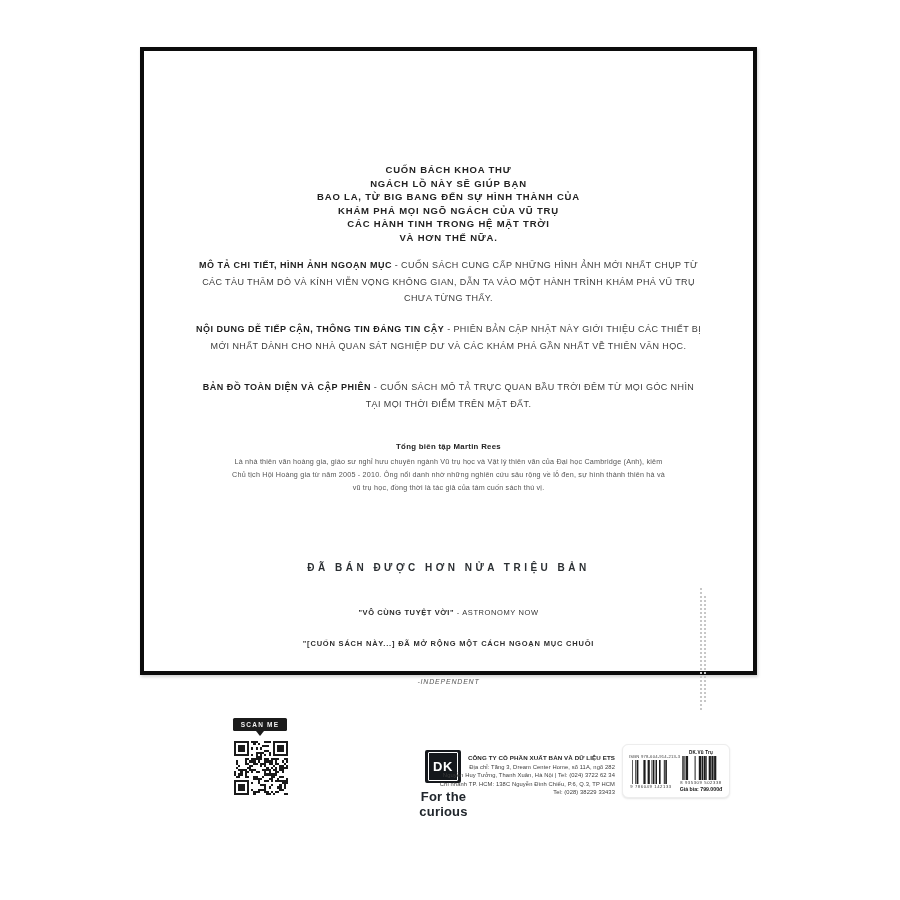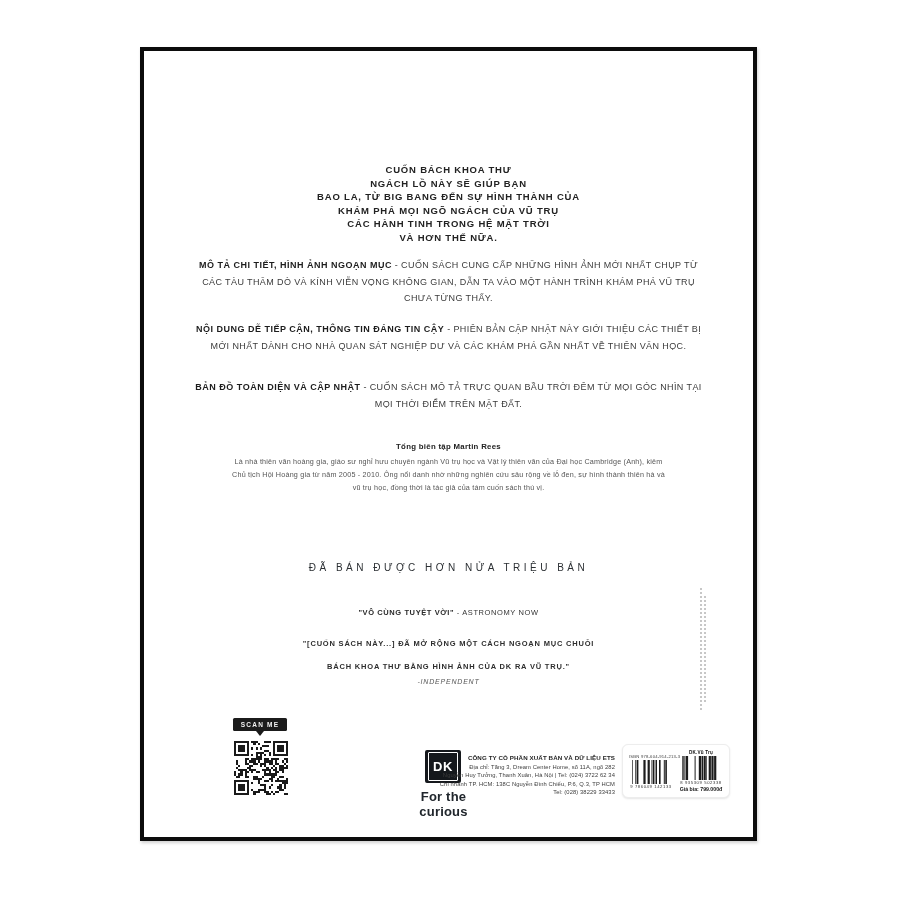--- a/index.html
+++ b/index.html
@@ -2,34 +2,34 @@
 <html><head>
 <meta charset="utf-8">
 <style>
   html,body{margin:0;padding:0;}
   body{
     width:900px;height:900px;background:#ffffff;position:relative;
     font-family:"Liberation Sans","DejaVu Sans",sans-serif;
     -webkit-font-smoothing:antialiased;
   }
   .cover{
-    position:absolute;left:140px;top:47px;width:617px;height:794px;
+    position:absolute;left:140px;top:47px;width:617px;height:628px;
     background:#fff;border:4px solid #0c0c0c;box-sizing:border-box;
     box-shadow:1px 2px 3px rgba(0,0,0,0.18);
   }
   .abs{position:absolute;}
   .center{left:0;right:0;text-align:center;}
   .intro{top:112px;font-weight:bold;font-size:9.5px;line-height:13.5px;
     letter-spacing:0.8px;color:#222;}
   .para{font-size:9px;line-height:16.5px;color:#3a3a3a;letter-spacing:0.4px;
     padding:0 50px;}
   .para b{color:#1d1d1d;letter-spacing:0.5px;}
   .editor-title{top:391px;font-weight:bold;font-size:7.8px;color:#222;letter-spacing:0.3px;}
   .editor-bio{top:404px;font-size:7.2px;line-height:13px;color:#555;padding:0 88px;letter-spacing:0.2px;}
-  .sold{top:511px;font-weight:normal;font-size:10px;letter-spacing:3.5px;color:#2b2f33;}
+  .sold{top:511px;font-weight:bold;font-size:10px;letter-spacing:3.5px;color:#2b2f33;}
   .quote1{top:557px;font-size:7.5px;color:#333;letter-spacing:0.6px;}
   .quote1 b{color:#2a2a2a;}
   .quote2{top:581px;font-size:7.5px;line-height:23px;font-weight:bold;color:#2e2e2e;letter-spacing:0.8px;}
   .indep{top:627px;font-size:7px;font-style:italic;color:#555;letter-spacing:0.8px;}
   .scanme{left:89px;top:667px;width:54px;height:13px;background:#1b1b1b;color:#f2f2f2;
     font-size:6.5px;font-weight:bold;letter-spacing:1.2px;text-align:center;line-height:13px;
     border-radius:1.5px;}
   .scanme-tri{left:112px;top:680px;width:0;height:0;border-left:4px solid transparent;
     border-right:4px solid transparent;border-top:5px solid #1b1b1b;}
   .qr{left:90px;top:690px;width:54px;height:54px;}
@@ -72,35 +72,34 @@
     <div>VÀ HƠN THẾ NỮA.</div>
   </div>
 
   <div class="abs center para" style="top:206px;">
     <b>MÔ TẢ CHI TIẾT, HÌNH ẢNH NGOẠN MỤC</b><span> - CUỐN SÁCH CUNG CẤP NHỮNG HÌNH ẢNH MỚI NHẤT CHỤP TỪ CÁC TÀU THĂM DÒ VÀ KÍNH VIỄN VỌNG KHÔNG GIAN, DẪN TA VÀO MỘT HÀNH TRÌNH KHÁM PHÁ VŨ TRỤ CHƯA TỪNG THẤY.</span>
   </div>
   <div class="abs center para" style="top:270px;">
     <b>NỘI DUNG DỄ TIẾP CẬN, THÔNG TIN ĐÁNG TIN CẬY</b><span> - PHIÊN BẢN CẬP NHẬT NÀY GIỚI THIỆU CÁC THIẾT BỊ MỚI NHẤT DÀNH CHO NHÀ QUAN SÁT NGHIỆP DƯ VÀ CÁC KHÁM PHÁ GẦN NHẤT VỀ THIÊN VĂN HỌC.</span>
   </div>
   <div class="abs center para" style="top:328px;">
-    <b>BẢN ĐỒ TOÀN DIỆN VÀ CẬP NHẬT</b><span> - CUỐN SÁCH MÔ TẢ TRỰC QUAN BẦU TRỜI ĐÊM TỪ MỌI GÓC NHÌN TẠI MỌI THỜI ĐIỂM TRÊN MẶT ĐẤT.</span>
+    <b>BẢN ĐỒ TOÀN DIỆN VÀ CẬP PHIÊN</b><span> - CUỐN SÁCH MÔ TẢ TRỰC QUAN BẦU TRỜI ĐÊM TỪ MỌI GÓC NHÌN TẠI MỌI THỜI ĐIỂM TRÊN MẶT ĐẤT.</span>
   </div>
 
   <div class="abs center editor-title">Tổng biên tập Martin Rees</div>
   <div class="abs center editor-bio">Là nhà thiên văn hoàng gia, giáo sư nghỉ hưu chuyên ngành Vũ trụ học và Vật lý thiên văn của Đại học Cambridge (Anh), kiêm Chủ tịch Hội Hoàng gia từ năm 2005 - 2010. Ông nổi danh nhờ những nghiên cứu sâu rộng về lỗ đen, sự hình thành thiên hà và vũ trụ học, đồng thời là tác giả của tám cuốn sách thú vị.</div>
 
   <div class="abs center sold">ĐÃ BÁN ĐƯỢC HƠN NỬA TRIỆU BẢN</div>
 
   <div class="abs center quote1">
     <b>"VÔ CÙNG TUYỆT VỜI"</b>
     <span>- ASTRONOMY NOW</span>
   </div>
   <div class="abs center quote2">
     <div>"[CUỐN SÁCH NÀY...] ĐÃ MỞ RỘNG MỘT CÁCH NGOẠN MỤC CHUỖI</div>
-    <div>BÁCH KHOA THƯ BẰNG HÌNH ẢNH CỦA DK RA VŨ TRỤ."</div>
   </div>
   <div class="abs center indep">-INDEPENDENT</div>
 
   <div class="abs scanme">SCAN ME</div>
   <div class="abs scanme-tri"></div>
   <div class="abs qr">
     <svg id="qr-svg" width="54" height="54" viewBox="0 0 25 25" shape-rendering="crispEdges">
         <rect x="0" y="0" width="1" height="1" fill="#1a1a1a"></rect>
         <rect x="1" y="0" width="1" height="1" fill="#1a1a1a"></rect>
         <rect x="2" y="0" width="1" height="1" fill="#1a1a1a"></rect>

